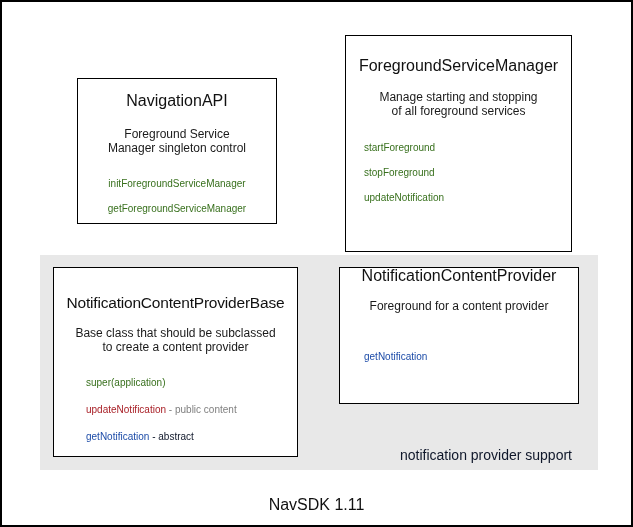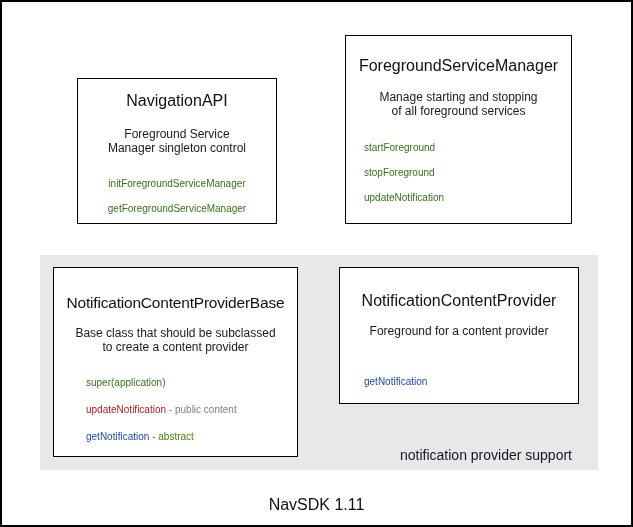--- a/index.html
+++ b/index.html
@@ -23,23 +23,23 @@
   }
   .box {
     position: absolute;
     box-sizing: border-box;
     background: #ffffff;
     border: 1.5px solid #000;
     text-align: center;
     overflow: hidden;
   }
   #nav-box      { left: 75px;  top: 76px;  width: 200px; height: 146px; padding-top: 14px; }
-  #fsm-box      { left: 343px; top: 33px;  width: 227px; height: 189px; padding-top: 22px; }
+  #fsm-box      { left: 343px; top: 33px;  width: 227px; height: 217px; padding-top: 22px; }
   #base-box     { left: 13px;  top: 12px;  width: 245px; height: 190px; padding-top: 27px; }
-  #provider-box { left: 299px; top: 12px;  width: 240px; height: 137px; padding-top: 25px; }
+  #provider-box { left: 299px; top: 12px;  width: 240px; height: 137px; }
 
   .box-title { font-size: 16px; line-height: 16px; white-space: nowrap; color: #111; }
   #base-box .box-title { font-size: 15.5px; letter-spacing: -0.2px; }
 
   .box-desc { font-size: 12px; line-height: 14px; color: #1a1a1a; }
   #nav-box .box-desc      { margin-top: 18px; }
   #fsm-box .box-desc      { margin-top: 16px; }
   #base-box .box-desc     { margin-top: 15px; }
   #provider-box .box-desc { margin-top: 15px; }
 
@@ -118,21 +118,21 @@
         <div>to create a content provider</div>
       </div>
       <div class="methods">
         <div class="method">
           <span style="color: rgb(56, 112, 29);">super(application)</span><span style="color: rgb(127, 127, 127);"></span>
         </div>
         <div class="method">
           <span style="color: rgb(169, 33, 40);">updateNotification</span><span style="color: rgb(127, 127, 127);"> - public content</span>
         </div>
         <div class="method">
-          <span style="color: rgb(29, 76, 168);">getNotification</span><span style="color: #4d7c0f;"> - abstract</span>
+          <span style="color: rgb(29, 76, 168);">getNotification</span><span style="color: #0f172a;"> - abstract</span>
         </div>
       </div>
     </div>
 
     <div class="box" id="provider-box">
       <div class="box-title">NotificationContentProvider</div>
       <div class="box-desc">
         <div>Foreground for a content provider</div>
       </div>
       <div class="methods">

